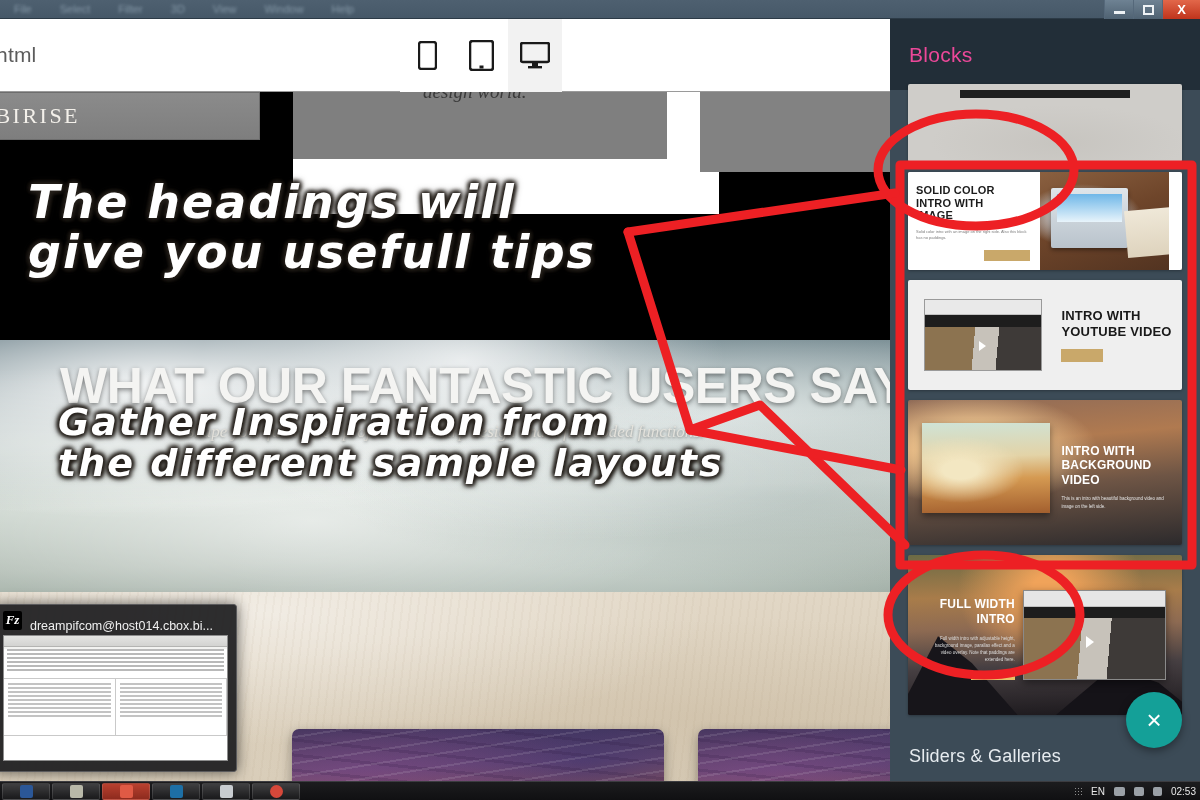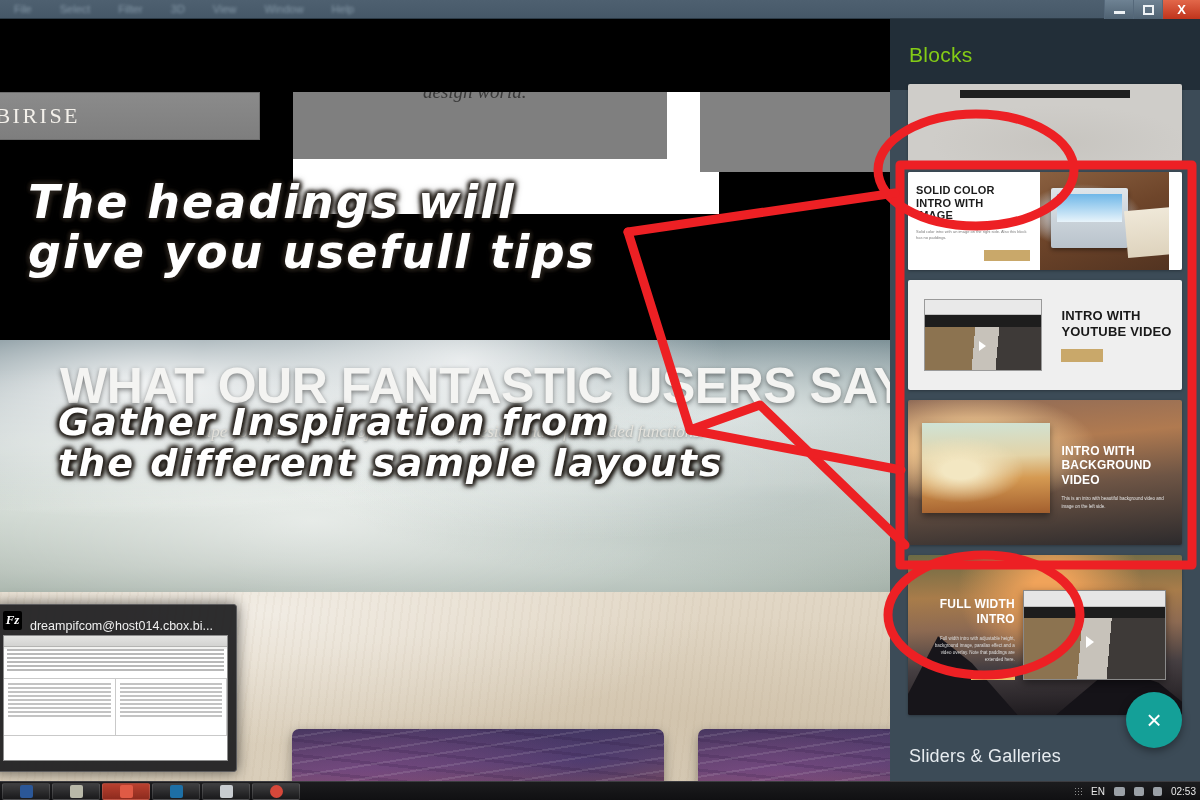--- a/index.html
+++ b/index.html
@@ -181,21 +181,21 @@
 
   
   .blocks-panel {
     position: absolute; top: 19px; right: 0; width: 310px; height: 762px;
     background: #3c4b57; overflow: hidden;
   }
   .panel-head {
     height: 71px; background: #222e38; display: flex; align-items: center;
     padding-left: 19px;
   }
-  .panel-title { color: #84cc16; font-size: 21px; letter-spacing: .3px; }
+  .panel-title { color: #ec4899; font-size: 21px; letter-spacing: .3px; }
   .panel-scroll { position: relative; height: 691px; padding: 0 18px; }
   .block-card {
     position: relative; margin-top: 10px; border-radius: 2px; overflow: hidden;
     background: #e9e9e9; box-shadow: 0 1px 3px rgba(0,0,0,.3);
   }
 
   
   .bc0 { height: 78px; margin-top: -6px; background: #cfcdc9; }
   .bc0 .bar { height: 8px; background:#1e1e1e; width: 62%; margin: 6px auto 0; }
   .bc0 .chairs { position:absolute; inset: 14px 0 0 0; opacity:.45;
@@ -377,20 +377,44 @@
       <div class="win-btn">
         <span class="win-glyph-min"></span>
       </div>
       <div class="win-btn">
         <span class="win-glyph-max"></span>
       </div>
       <div class="win-btn close">X</div>
     </div>
   </div>
 
+  <div class="app-toolbar">
+    <span class="doc-title">html</span>
+
+    <div class="device-group">
+      <div class="device-btn">
+        <svg width="19" height="29" viewBox="0 0 19 29">
+          <rect x="1" y="1" width="17" height="27" rx="2.5" fill="none" stroke="#1a1a1a" stroke-width="2.4"></rect>
+        </svg>
+      </div>
+      <div class="device-btn">
+        <svg width="25" height="31" viewBox="0 0 25 31">
+          <rect x="1" y="1" width="23" height="29" rx="2.5" fill="none" stroke="#1a1a1a" stroke-width="2.6"></rect>
+          <rect x="10.5" y="25.5" width="4" height="3" fill="#1a1a1a"></rect>
+        </svg>
+      </div>
+      <div class="device-btn active">
+        <svg width="30" height="27" viewBox="0 0 30 27">
+          <rect x="1" y="1" width="28" height="19" rx="1.8" fill="none" stroke="#1a1a1a" stroke-width="2.6"></rect>
+          <rect x="12" y="20" width="6" height="4" fill="#1a1a1a"></rect>
+          <rect x="8" y="24" width="14" height="2.4" fill="#1a1a1a"></rect>
+        </svg>
+      </div>
+    </div>
+  </div>
 
   <div class="canvas">
     <div class="paper-bg"></div>
 
     <div class="site-nav">
       <span class="site-logo">OBIRISE</span>
     </div>
 
     <div class="quote-card">
       <div class="quote-grey">

